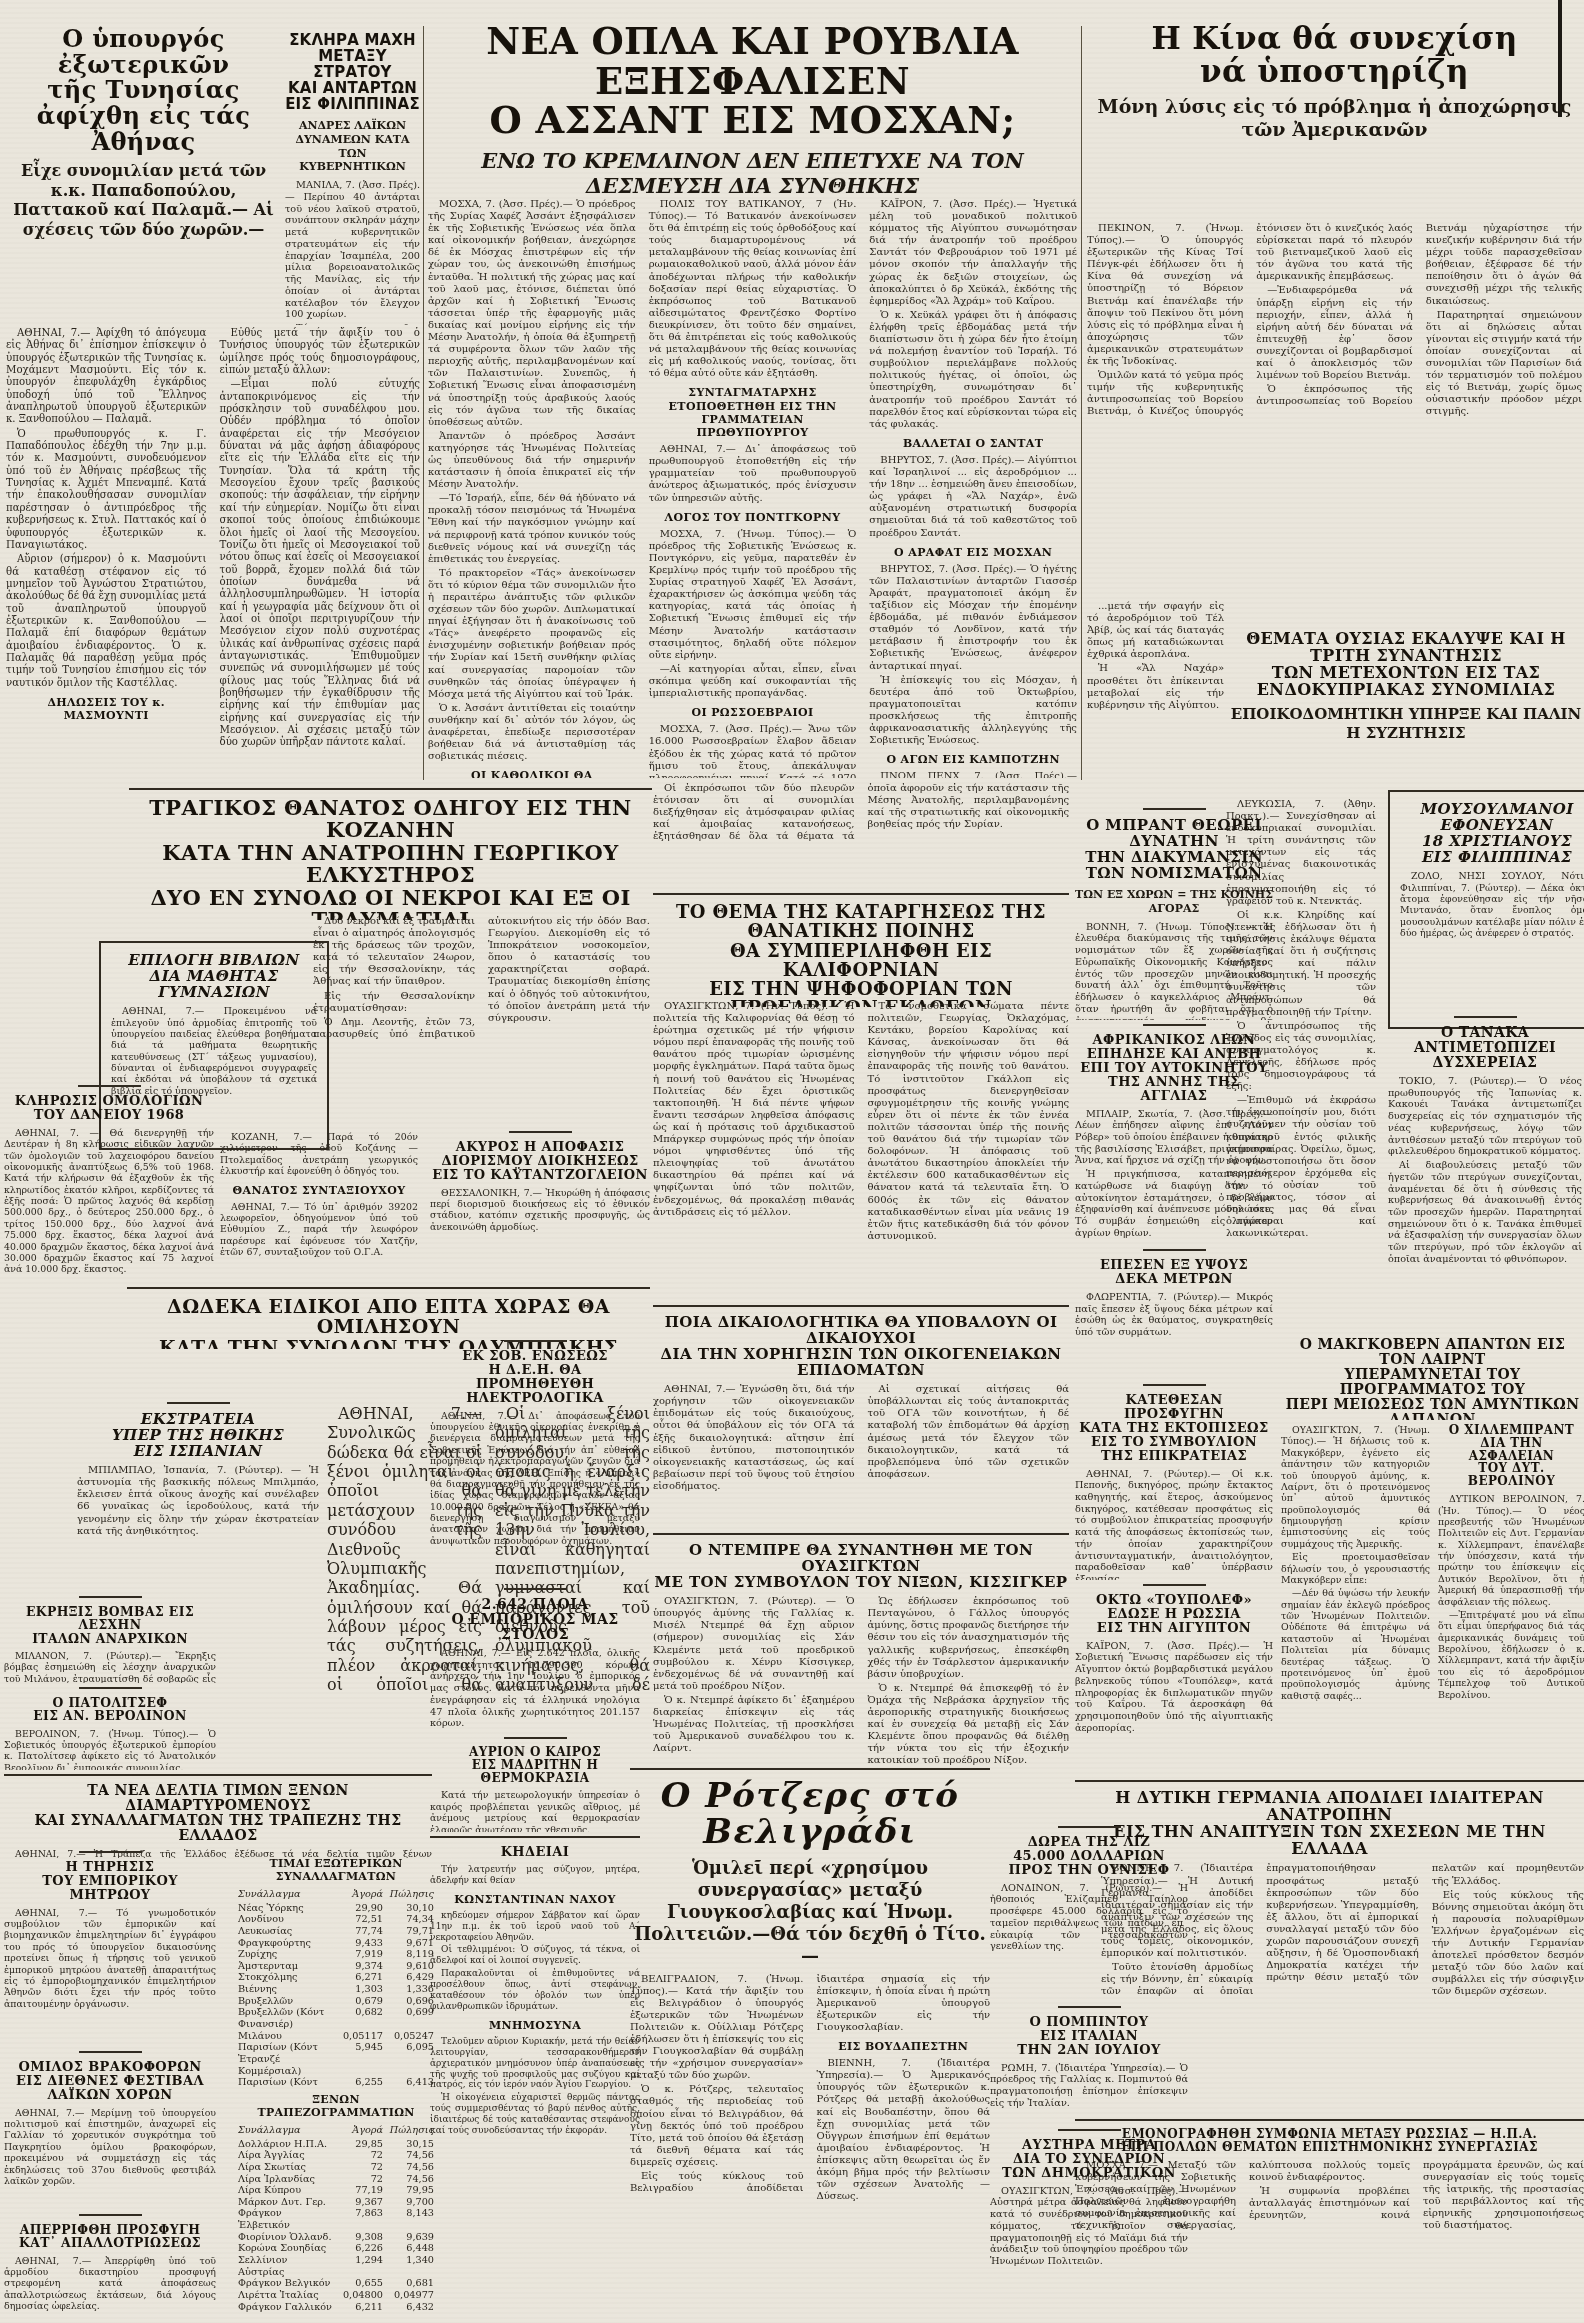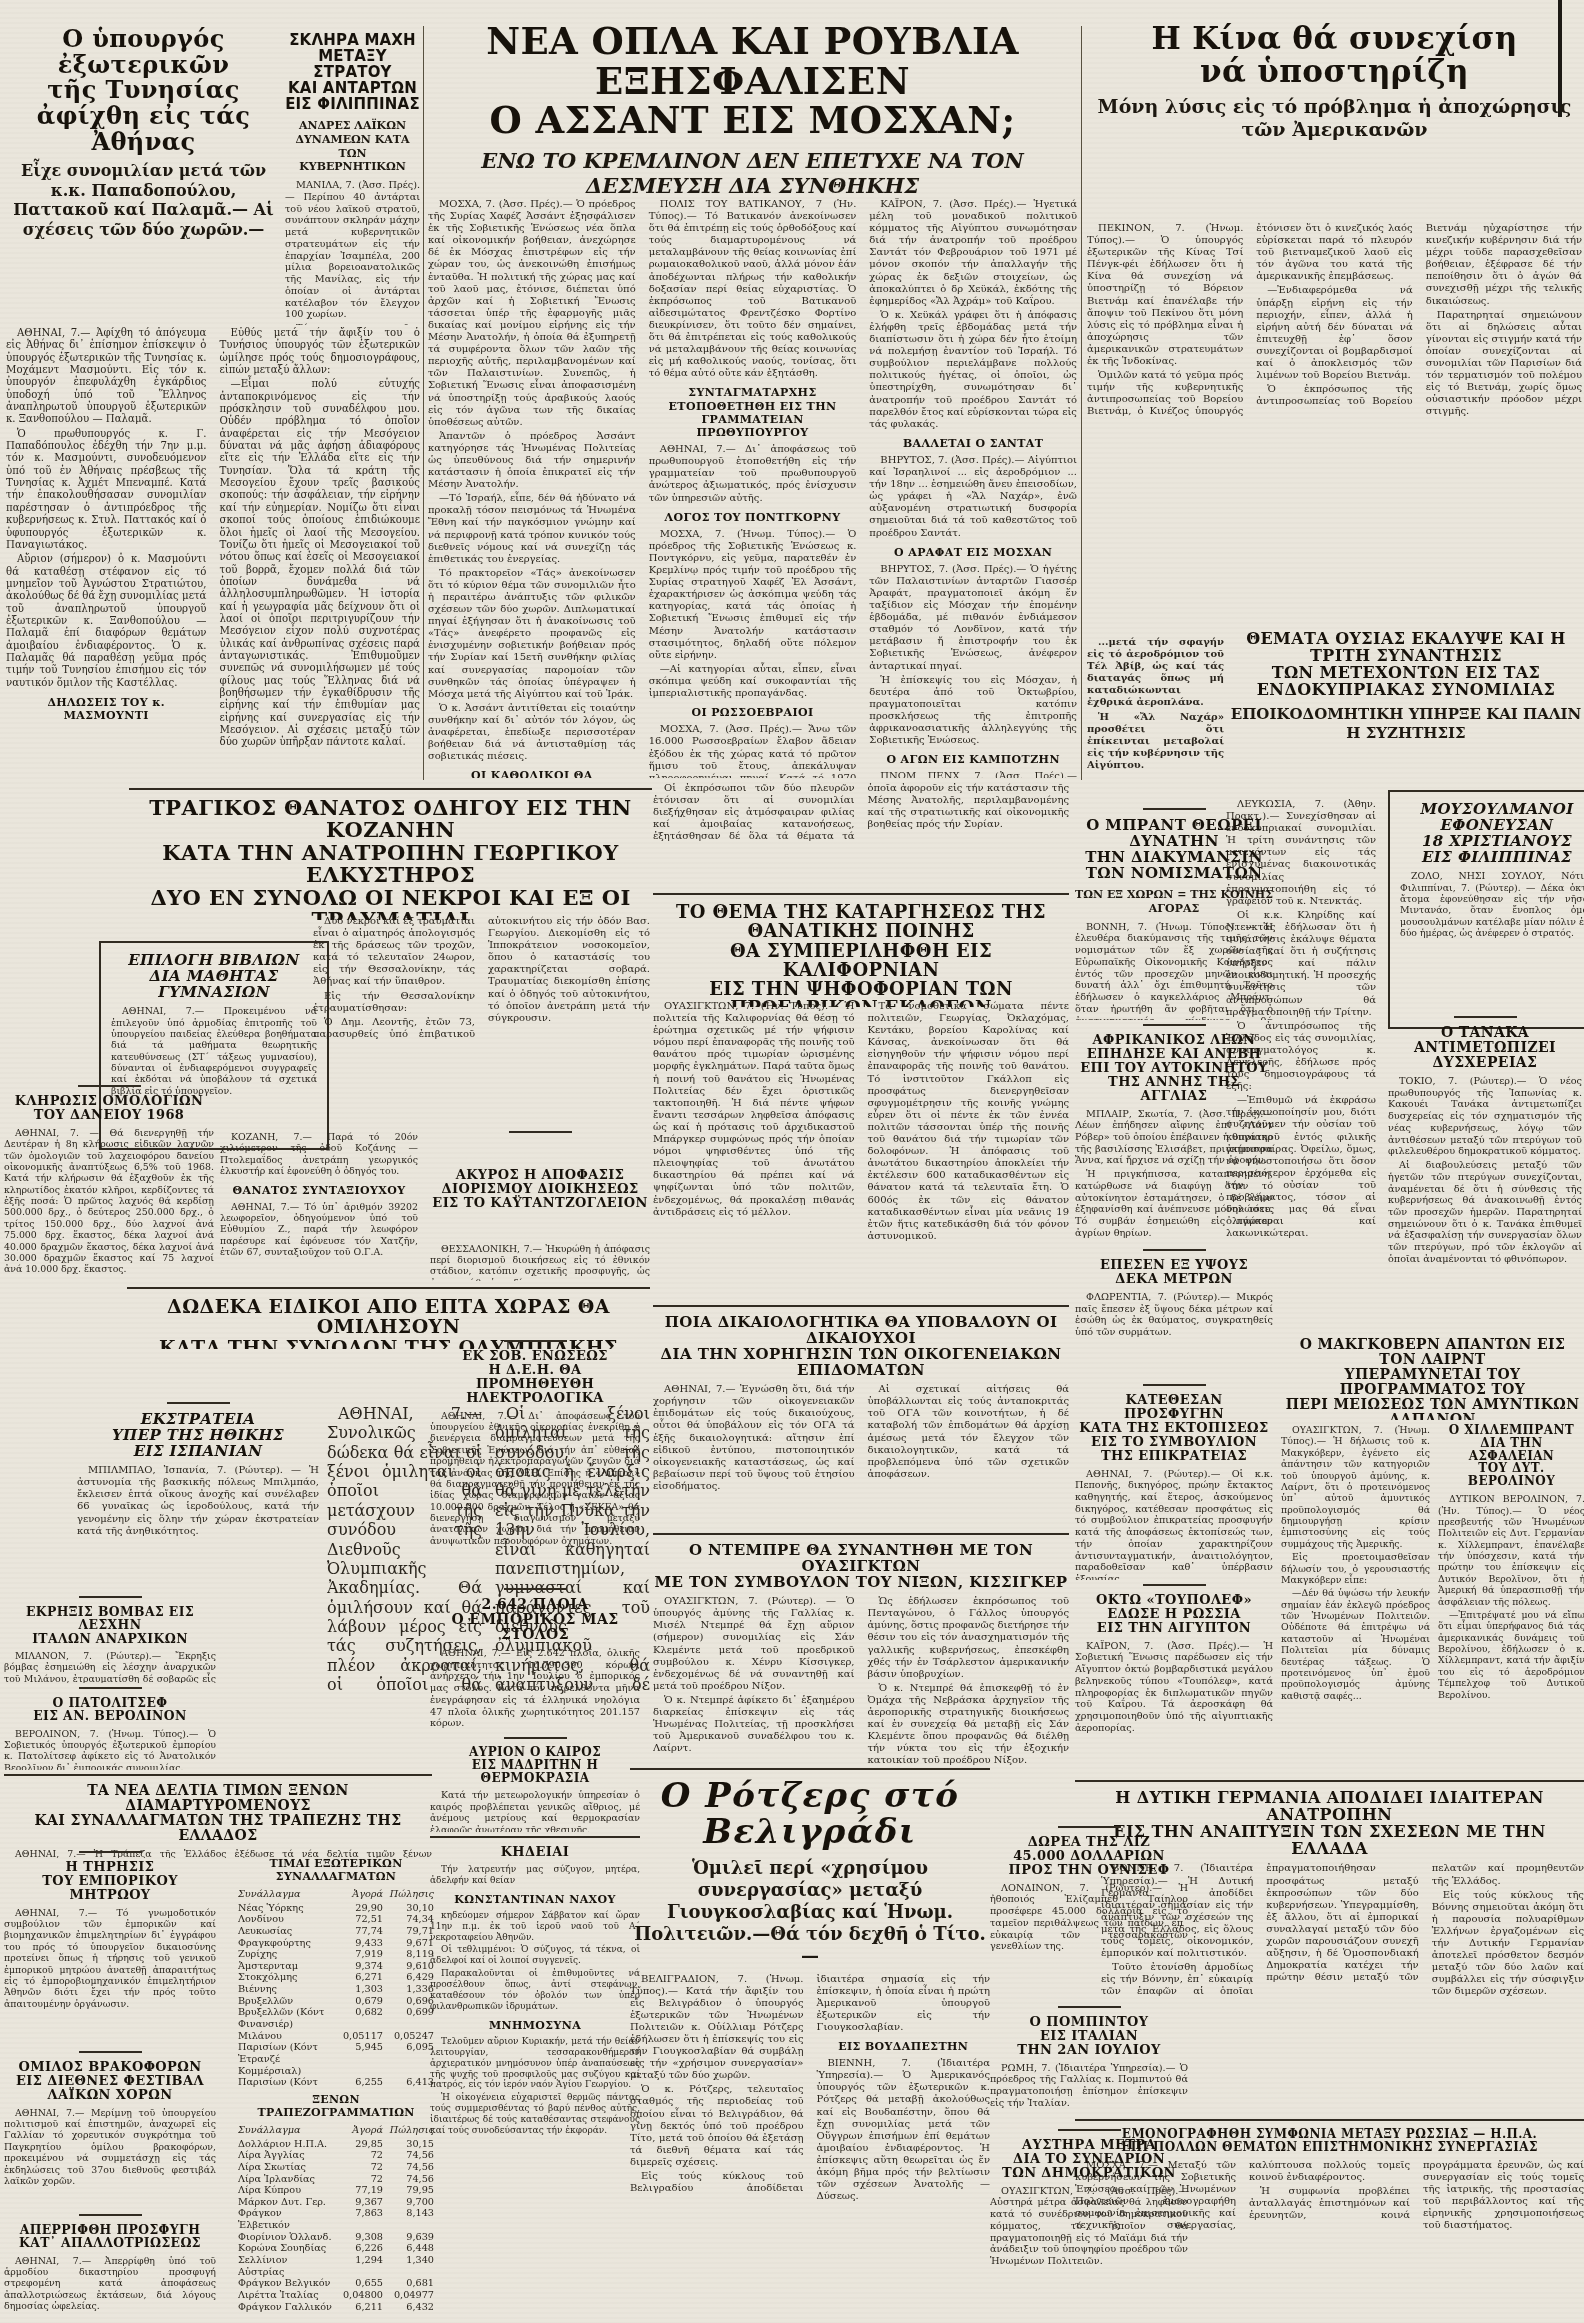--- a/index.html
+++ b/index.html
@@ -119,21 +119,21 @@
     </article>
     <article class="art" style="left: 1087px; top: 222px; width: 495px; height: 408px;">
       <div class="bd" style="column-count: 3; font-size: 10px;">
         <p>ΠΕΚΙΝΟΝ, 7. (Ἡνωμ. Τύπος).— Ὁ ὑπουργός ἐξωτερικῶν τῆς Κίνας Τσί Πένγκ-φέι ἐδήλωσεν ὅτι ἡ Κίνα θά συνεχίσῃ νά ὑποστηρίζῃ τό Βόρειον Βιετνάμ καί ἐπανέλαβε τήν ἄποψιν τοῦ Πεκίνου ὅτι μόνη λύσις εἰς τό πρόβλημα εἶναι ἡ ἀποχώρησις τῶν ἀμερικανικῶν στρατευμάτων ἐκ τῆς Ἰνδοκίνας.</p>
         <p>Ὁμιλῶν κατά τό γεῦμα πρός τιμήν τῆς κυβερνητικῆς ἀντιπροσωπείας τοῦ Βορείου Βιετνάμ, ὁ Κινέζος ὑπουργός ἐτόνισεν ὅτι ὁ κινεζικός λαός εὑρίσκεται παρά τό πλευρόν τοῦ βιετναμεζικοῦ λαοῦ εἰς τόν ἀγῶνα του κατά τῆς ἀμερικανικῆς ἐπεμβάσεως.</p>
         <p>—Ἐνδιαφερόμεθα νά ὑπάρξῃ εἰρήνη εἰς τήν περιοχήν, εἶπεν, ἀλλά ἡ εἰρήνη αὐτή δέν δύναται νά ἐπιτευχθῇ ἐφ᾽ ὅσον συνεχίζονται οἱ βομβαρδισμοί καί ὁ ἀποκλεισμός τῶν λιμένων τοῦ Βορείου Βιετνάμ.</p>
         <p>Ὁ ἐκπρόσωπος τῆς ἀντιπροσωπείας τοῦ Βορείου Βιετνάμ ηὐχαρίστησε τήν κινεζικήν κυβέρνησιν διά τήν μέχρι τοῦδε παρασχεθεῖσαν βοήθειαν, ἐξέφρασε δέ τήν πεποίθησιν ὅτι ὁ ἀγών θά συνεχισθῇ μέχρι τῆς τελικῆς δικαιώσεως.</p>
         <p>Παρατηρηταί σημειώνουν ὅτι αἱ δηλώσεις αὗται γίνονται εἰς στιγμήν κατά τήν ὁποίαν συνεχίζονται αἱ συνομιλίαι τῶν Παρισίων διά τόν τερματισμόν τοῦ πολέμου εἰς τό Βιετνάμ, χωρίς ὅμως οὐσιαστικήν πρόοδον μέχρι στιγμῆς.</p>
       </div>
     </article>
-    <article class="art" style="left: 1087px; top: 636px; width: 137px; height: 164px; font-weight: bold;">
+    <article class="art" style="left: 1087px; top: 600px; width: 137px; height: 164px;">
       <div class="bd" style="font-size: 10px;">
         <p>...μετά τήν σφαγήν εἰς τό ἀεροδρόμιον τοῦ Τέλ Ἀβίβ, ὡς καί τάς διαταγάς ὅπως μή καταδιώκωνται ἐχθρικά ἀεροπλάνα.</p>
         <p>Ἡ «Ἄλ Ναχάρ» προσθέτει ὅτι ἐπίκεινται μεταβολαί εἰς τήν κυβέρνησιν τῆς Αἰγύπτου.</p>
       </div>
     </article>
     <article class="art" style="left: 1228px; top: 630px; width: 356px; height: 121px;">
       <h2 style="font-size: 16px;">
         <span>ΘΕΜΑΤΑ ΟΥΣΙΑΣ ΕΚΑΛΥΨΕ ΚΑΙ Η ΤΡΙΤΗ ΣΥΝΑΝΤΗΣΙΣ</span>
         <span>ΤΩΝ ΜΕΤΕΧΟΝΤΩΝ ΕΙΣ ΤΑΣ ΕΝΔΟΚΥΠΡΙΑΚΑΣ ΣΥΝΟΜΙΛΙΑΣ</span>
       </h2>
@@ -315,21 +315,21 @@
         <h4>ΘΑΝΑΤΟΣ ΣΥΝΤΑΞΙΟΥΧΟΥ</h4>
         <p>ΑΘΗΝΑΙ, 7.— Τό ὑπ᾽ ἀριθμόν 39202 λεωφορεῖον, ὁδηγούμενον ὑπό τοῦ Εὐθυμίου Ζ., παρά τήν λεωφόρον παρέσυρε καί ἐφόνευσε τόν Χατζῆν, ἐτῶν 67, συνταξιοῦχον τοῦ Ο.Γ.Α.</p>
       </div>
     </article>
     <article class="art rt" style="left: 127px; top: 1287px; width: 523px; height: 53px;">
       <h2 style="font-size: 19px;">
         <span>ΔΩΔΕΚΑ ΕΙΔΙΚΟΙ ΑΠΟ ΕΠΤΑ ΧΩΡΑΣ ΘΑ ΟΜΙΛΗΣΟΥΝ</span>
         <span>ΚΑΤΑ ΤΗΝ ΣΥΝΟΔΟΝ ΤΗΣ ΟΛΥΜΠΙΑΚΗΣ ΑΚΑΔΗΜΙΑΣ</span>
       </h2>
     </article>
-    <article class="art" style="left: 430px; top: 1131px; width: 220px; height: 150px; gap: 28px;">
+    <article class="art" style="left: 430px; top: 1131px; width: 220px; height: 150px;">
       <div class="sr"></div>
       <h2 style="font-size: 13px;">
         <span>ΑΚΥΡΟΣ Η ΑΠΟΦΑΣΙΣ</span>
         <span>ΔΙΟΡΙΣΜΟΥ ΔΙΟΙΚΗΣΕΩΣ</span>
         <span>ΕΙΣ ΤΟ ΚΑΫΤΑΝΤΖΟΓΛΕΙΟΝ</span>
       </h2>
       <div class="bd" style="font-size: 9.4px;">
         <p>ΘΕΣΣΑΛΟΝΙΚΗ, 7.— Ἠκυρώθη ἡ ἀπόφασις περί διορισμοῦ διοικήσεως εἰς τό ἐθνικόν στάδιον, κατόπιν σχετικῆς προσφυγῆς, ὡς ἀνεκοινώθη ἁρμοδίως.</p>
       </div>
     </article>

